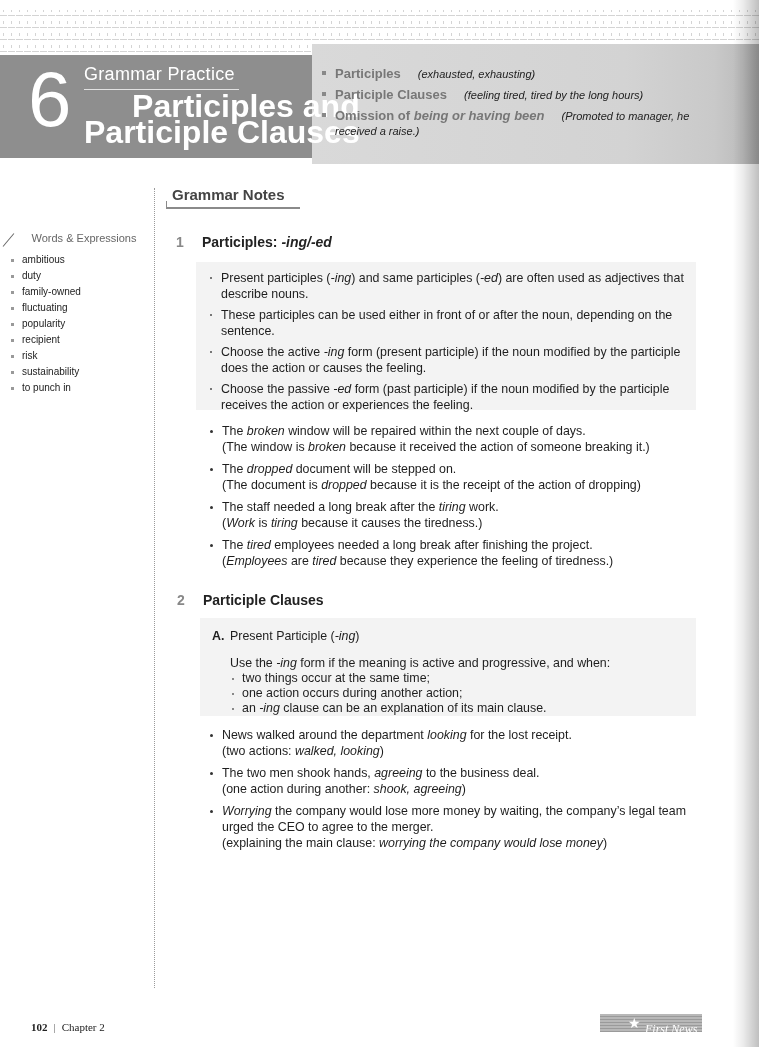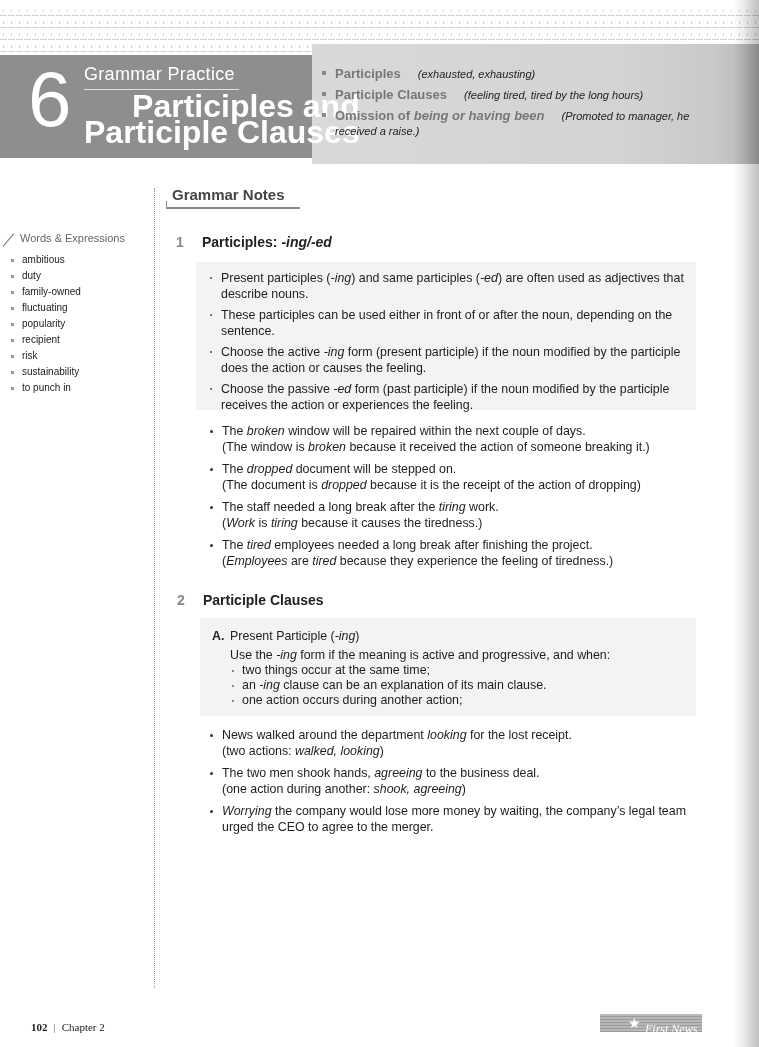--- a/index.html
+++ b/index.html
@@ -60,21 +60,21 @@
     .topic .ex { font-style: italic; font-size: 11px; color: #222; }
     
     .edge-shadow {
       position: absolute; right: 0; top: 0; width: 26px; height: 1047px;
       background: linear-gradient(90deg, rgba(0,0,0,0) 0%, rgba(0,0,0,0.08) 40%, rgba(0,0,0,0.25) 100%);
     }
     
     .sidebar { position: absolute; left: 8px; top: 232px; width: 140px; }
     .sidebar-title {
       font-family: "Liberation Sans", sans-serif;
-      font-size: 11px; color: #666; padding-left: 12px; position: relative; height: 14px;
+      font-size: 11px; color: #666; padding-left: 12px; position: relative; height: 14px; text-align: center;
     }
     .slash { position: absolute; left: -5px; top: -2px; width: 17px; height: 1px; background: #666; transform: rotate(-50deg); transform-origin: left; top: 14px; }
     .words { list-style: none; margin: 6px 0 0 0; padding: 0; }
     .words li { position: relative; padding-left: 14px; font-family: "Liberation Sans", sans-serif; font-size: 10px; line-height: 16px; color: #222; }
     .words li .b { position: absolute; left: 3px; top: 7px; width: 3px; height: 3px; background: #999; }
     .vdots {
       position: absolute; left: 154px; top: 188px; width: 0; height: 800px;
       border-left: 1px dotted #9a9a9a;
     }
     
@@ -92,21 +92,21 @@
     .notes { position: absolute; left: 208px; font-family: "Liberation Sans", sans-serif; font-size: 12.4px; line-height: 16px; color: #1e1e1e; }
     .note { position: relative; padding-left: 13px; margin-bottom: 5px; }
     .note .dot { position: absolute; left: 2px; top: 7px; width: 2px; height: 2px; background: #777; }
     .ex-list { position: absolute; left: 208px; font-family: "Liberation Sans", sans-serif; font-size: 12.4px; line-height: 16px; color: #1e1e1e; }
     .ex { position: relative; padding-left: 14px; margin-bottom: 6px; }
     .ex .dot { position: absolute; left: 2px; top: 7px; width: 3px; height: 3px; background: #333; border-radius: 50%; }
     i { font-style: italic; }
     .pp-block { position: absolute; left: 212px; top: 628px; font-family: "Liberation Sans", sans-serif; font-size: 12.4px; line-height: 16px; color: #1e1e1e; }
     .pp-head { position: relative; padding-left: 18px; }
     .pp-head .lbl { position: absolute; left: 0; font-weight: bold; }
-    .pp-body { padding-left: 18px; margin-top: 3px; }
+    .pp-body { padding-left: 18px; margin-top: 11px; }
     .pp-sub { position: relative; padding-left: 12px; line-height: 15px; }
     .pp-sub .dot { position: absolute; left: 2px; top: 7px; width: 2px; height: 2px; background: #888; }
     
     .footer { position: absolute; left: 15px; top: 1021px; font-family: Liberation Serif, serif; font-size: 11px; color: #222; margin-left: 16px; }
     .footer .pg { font-weight: bold; }
     .footer .sep { color: #666; margin: 0 6px; }
     .logo {
       position: absolute; left: 600px; top: 1014px; width: 102px; height: 18px;
       background: repeating-linear-gradient(0deg, #9a9a9a 0 1px, #b8b8b8 1px 3px);
     }
@@ -211,39 +211,40 @@
 
 <div class="shade" style="left:200px; top:618px; width:496px; height:98px;"></div>
 <div class="pp-block" style="width:470px;">
   <div class="pp-head">
     <span class="lbl">A.</span>
     <span>Present Participle (</span><i>-ing</i><span>)</span>
   </div>
   <div class="pp-body">
     <div><span>Use the </span><i>-ing</i><span> form if the meaning is active and progressive, and when:</span></div>
     <div class="pp-sub"><span class="dot"></span><span>two things occur at the same time;</span></div>
+    <div class="pp-sub"><span class="dot"></span><span>one action occurs during another action;</span></div>
     <div class="pp-sub"><span class="dot"></span><span>an </span><i>-ing</i><span> clause can be an explanation of its main clause.</span></div>
-    <div class="pp-sub"><span class="dot"></span><span>one action occurs during another action;</span></div>
   </div>
 </div>
 
 <div class="ex-list" style="top:727px; width:490px;">
   <div class="ex">
       <span class="dot"></span>
     <div><span>News walked around the department </span><i>looking</i><span> for the lost receipt.</span></div>
     <div><span>(two actions: </span><i>walked, looking</i><span>)</span></div>
   </div>
   <div class="ex">
       <span class="dot"></span>
     <div><span>The two men shook hands, </span><i>agreeing</i><span> to the business deal.</span></div>
     <div><span>(one action during another: </span><i>shook, agreeing</i><span>)</span></div>
   </div>
   <div class="ex">
       <span class="dot"></span>
     <div><span></span><i>Worrying</i><span> the company would lose more money by waiting, the company’s legal team urged the CEO to agree to the merger.</span></div>
+    <div><span>(explaining the main clause: </span><i>worrying the company would lose money</i><span>)</span></div>
   </div>
 </div>
 
 <div class="footer">
   <span class="pg">102</span><span class="sep">|</span><span>Chapter 2</span>
 </div>
 <div class="logo">
   <span class="star">★</span>
   <span class="txt">First News</span>
 </div>

